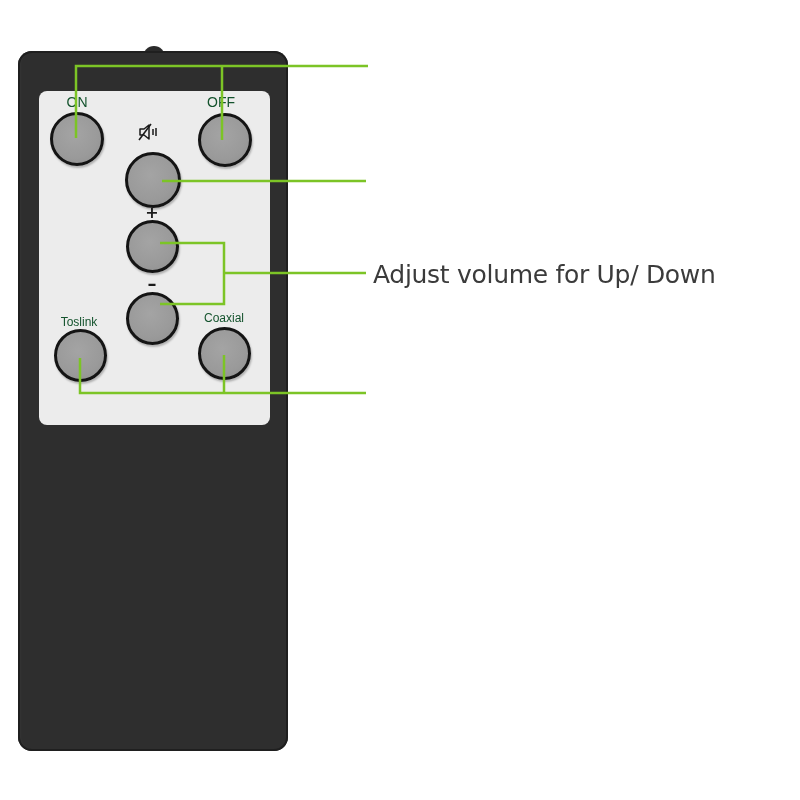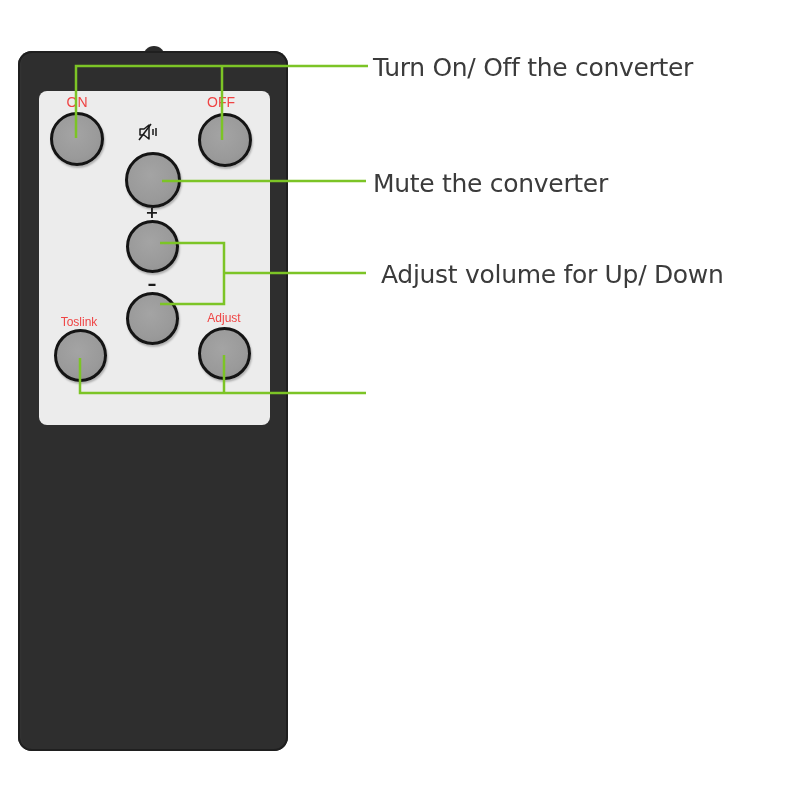--- a/index.html
+++ b/index.html
@@ -21,21 +21,21 @@
   }
   .btn {
     position: absolute; border-radius: 50%;
     background: radial-gradient(circle at 45% 40%, #a4a4a4 0%, #9a9a9a 60%, #8e8e8e 100%);
     border: 3px solid #141414; box-sizing: border-box;
     box-shadow: 1px 2px 2px rgba(0,0,0,0.25);
   }
   .btn-label {
     position: absolute; transform: translate(-50%, -50%);
     font-family: "Liberation Sans", "DejaVu Sans", sans-serif;
-    color: #ef4444; font-size: 13px; white-space: nowrap;
+    color: #14532d; font-size: 13px; white-space: nowrap;
   }
   .btn-label.bold { font-weight: normal; font-size: 12px; }
   .glyph {
     position: absolute; transform: translate(-50%, -50%);
     color: #1a1a1a; font-family: "DejaVu Sans", sans-serif; font-weight: bold;
   }
   svg.callouts { position: absolute; left: 0; top: 0; width: 800px; height: 800px; pointer-events: none; }
   .callout-text {
     position: absolute; left: 373px; font-size: 25px; color: #3b3b3b;
     font-family: "DejaVu Sans", sans-serif; white-space: nowrap; letter-spacing: -0.3px;
@@ -61,21 +61,21 @@
       <line x1="1" y1="18" x2="13" y2="2" stroke="#1a1a1a" stroke-width="1.5"></line>
       <line x1="15" y1="7" x2="15" y2="13" stroke="#1a1a1a" stroke-width="1.5"></line>
       <line x1="18" y1="6" x2="18" y2="14" stroke="#1a1a1a" stroke-width="1.5"></line>
     </svg>
   </div>
 
   <div class="glyph" style="left:152px; top:212px; font-size:16px;">+</div>
   <div class="glyph" style="left:152px; top:283px; font-size:18px;">–</div>
 
   <div class="btn-label bold" style="left:79px; top:322px;">Toslink</div>
-  <div class="btn-label bold" style="left:224px; top:318px;">Adjust</div>
+  <div class="btn-label bold" style="left:224px; top:318px;">Coaxial</div>
 
   <div class="btn" style="left:50px; top:112px; width:54px; height:54px;"></div>
   <div class="btn" style="left:198px; top:113px; width:54px; height:54px;"></div>
   <div class="btn" style="left:125px; top:152px; width:56px; height:56px;"></div>
   <div class="btn" style="left:126px; top:220px; width:53px; height:53px;"></div>
   <div class="btn" style="left:126px; top:292px; width:53px; height:53px;"></div>
   <div class="btn" style="left:54px; top:329px; width:53px; height:53px;"></div>
   <div class="btn" style="left:198px; top:327px; width:53px; height:53px;"></div>
 
   <svg class="callouts" viewBox="0 0 800 800">
@@ -87,17 +87,15 @@
       <line x1="162" y1="181" x2="366" y2="181"></line>
 
       <polyline points="160,243 224,243 224,304 160,304"></polyline>
       <line x1="224" y1="273" x2="366" y2="273"></line>
 
       <polyline points="80,358 80,393 366,393"></polyline>
       <line x1="224" y1="355" x2="224" y2="393"></line>
     </g>
   </svg>
 
-  <div class="callout-text" style="top:67px;">Turn On/ Off the converter</div>
-  <div class="callout-text" style="top:183px;">Mute the converter</div>
-  <div class="callout-text" style="top:274px;margin-left:8px;">Adjust volume for Up/ Down</div>
+  <div class="callout-text" style="top:274px;">Adjust volume for Up/ Down</div>
 
 </div>
 
 </body></html>

